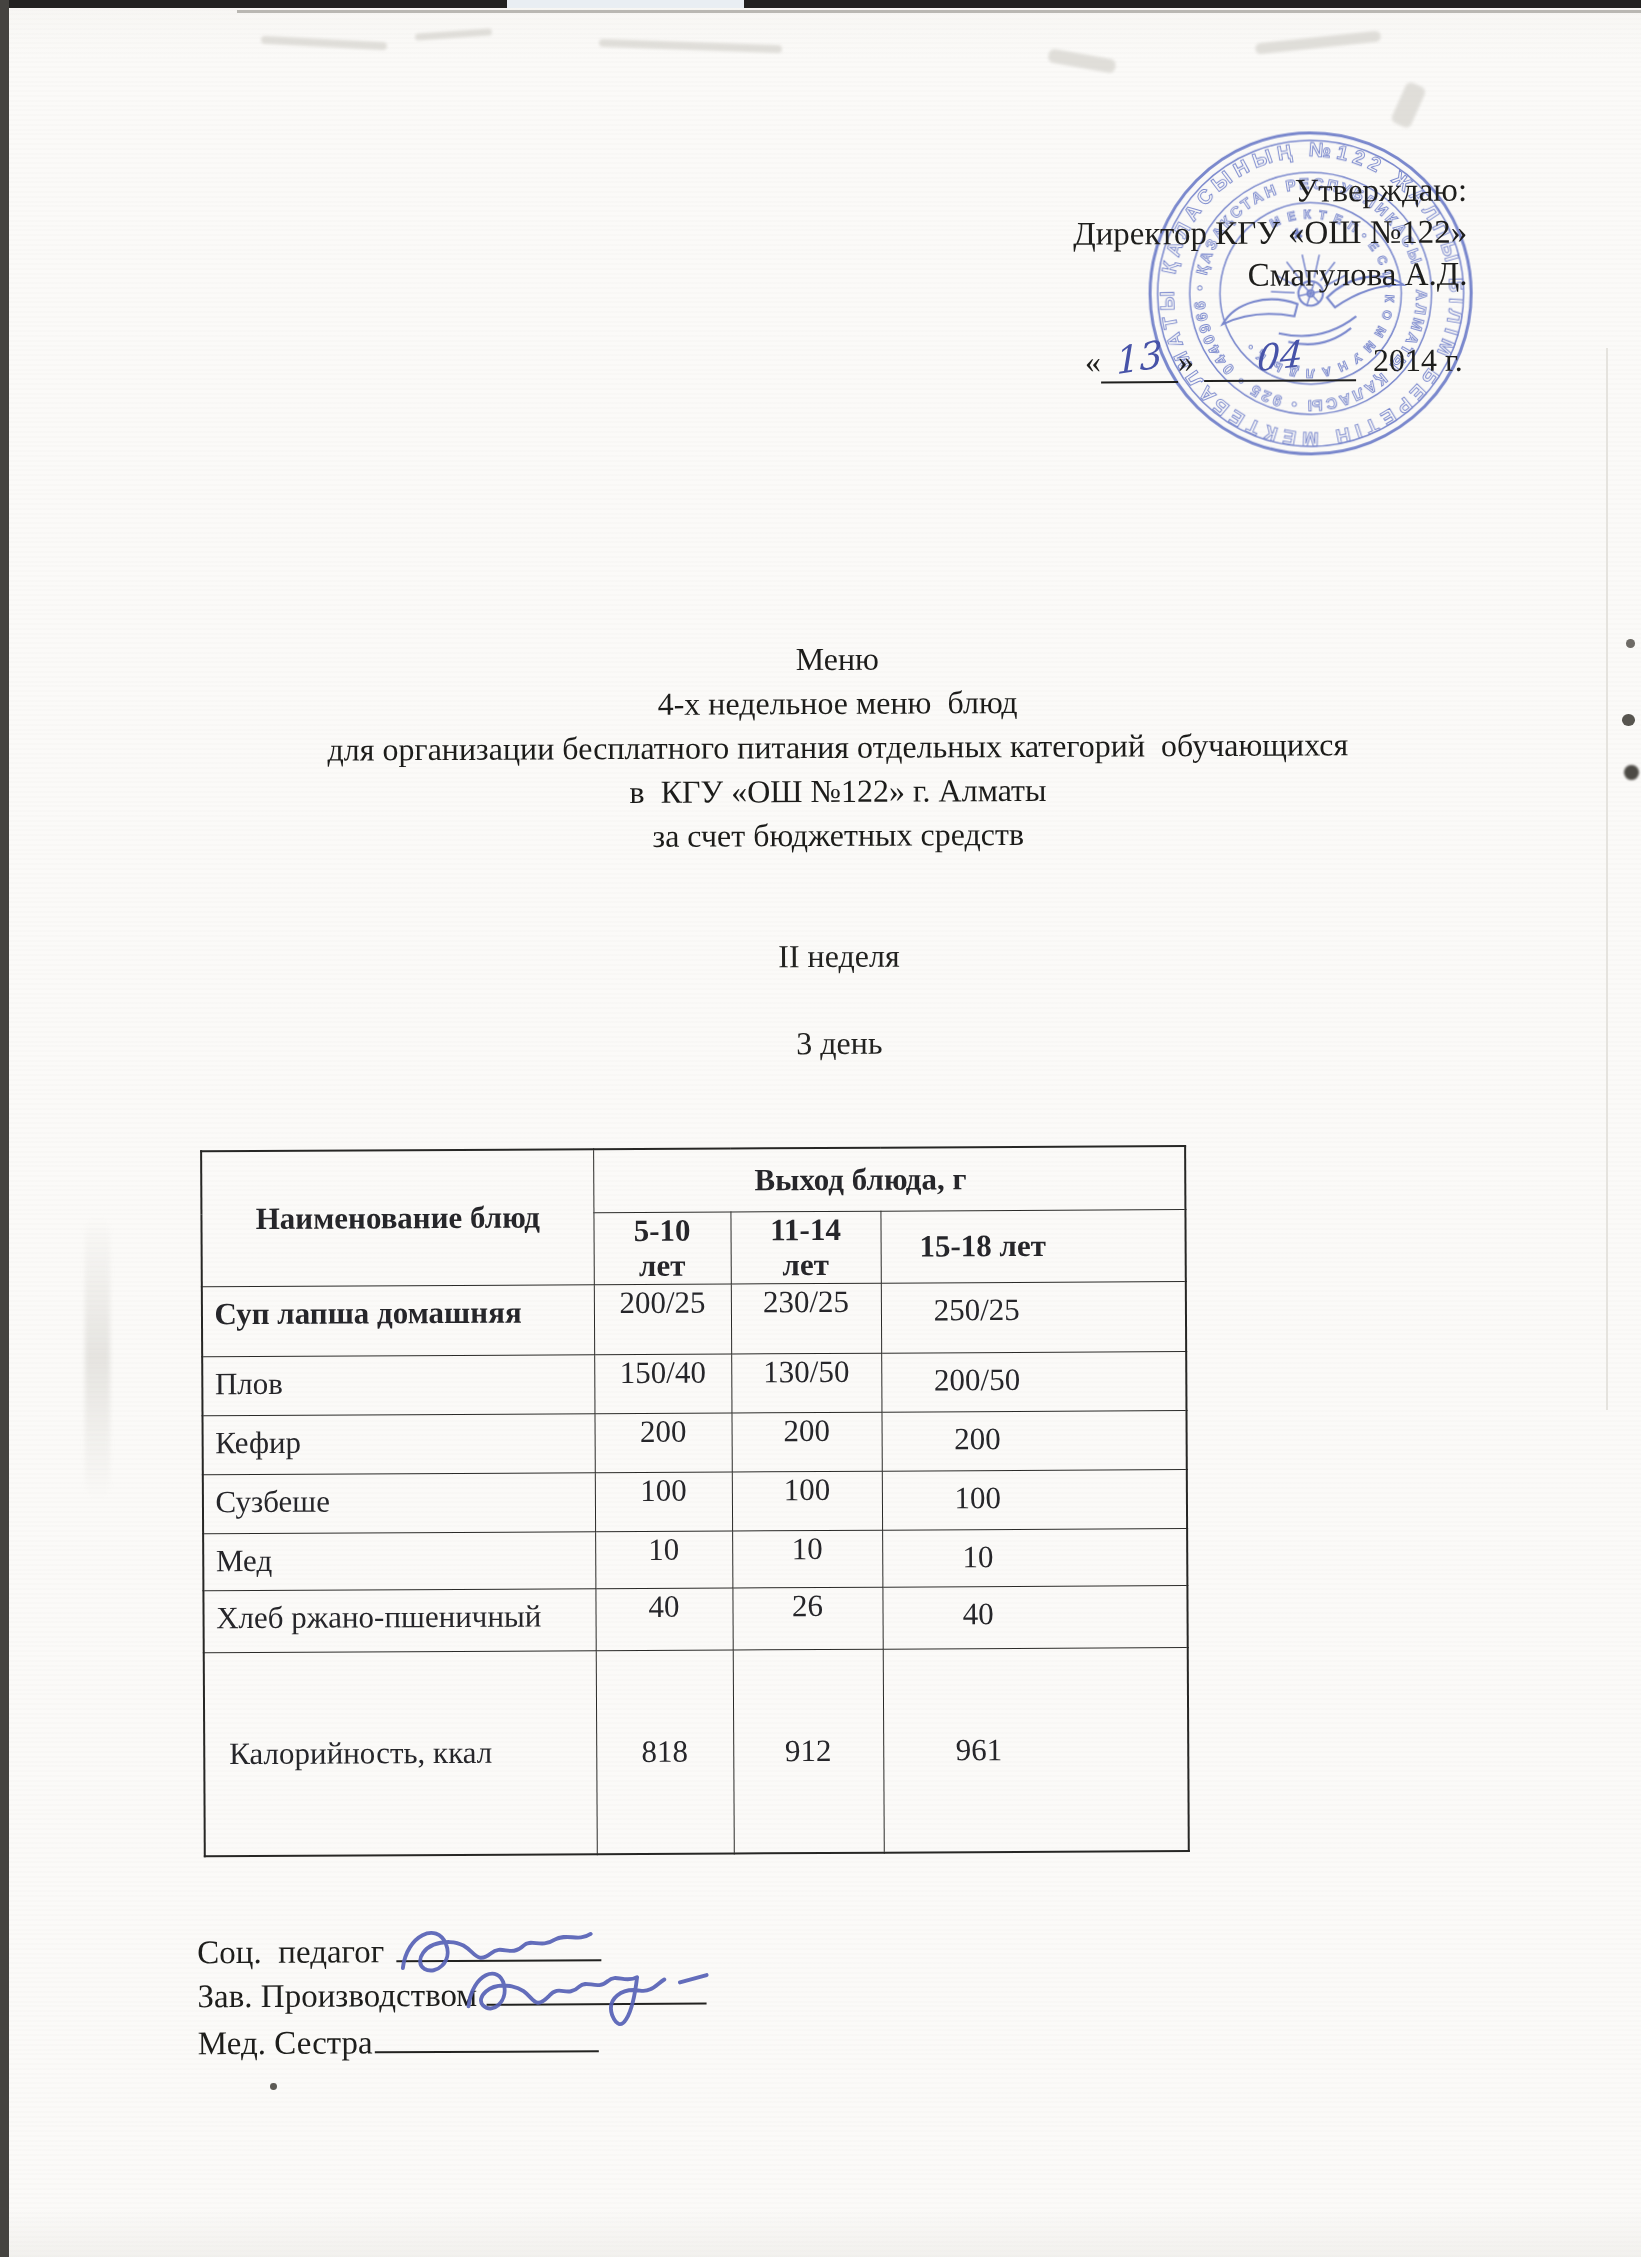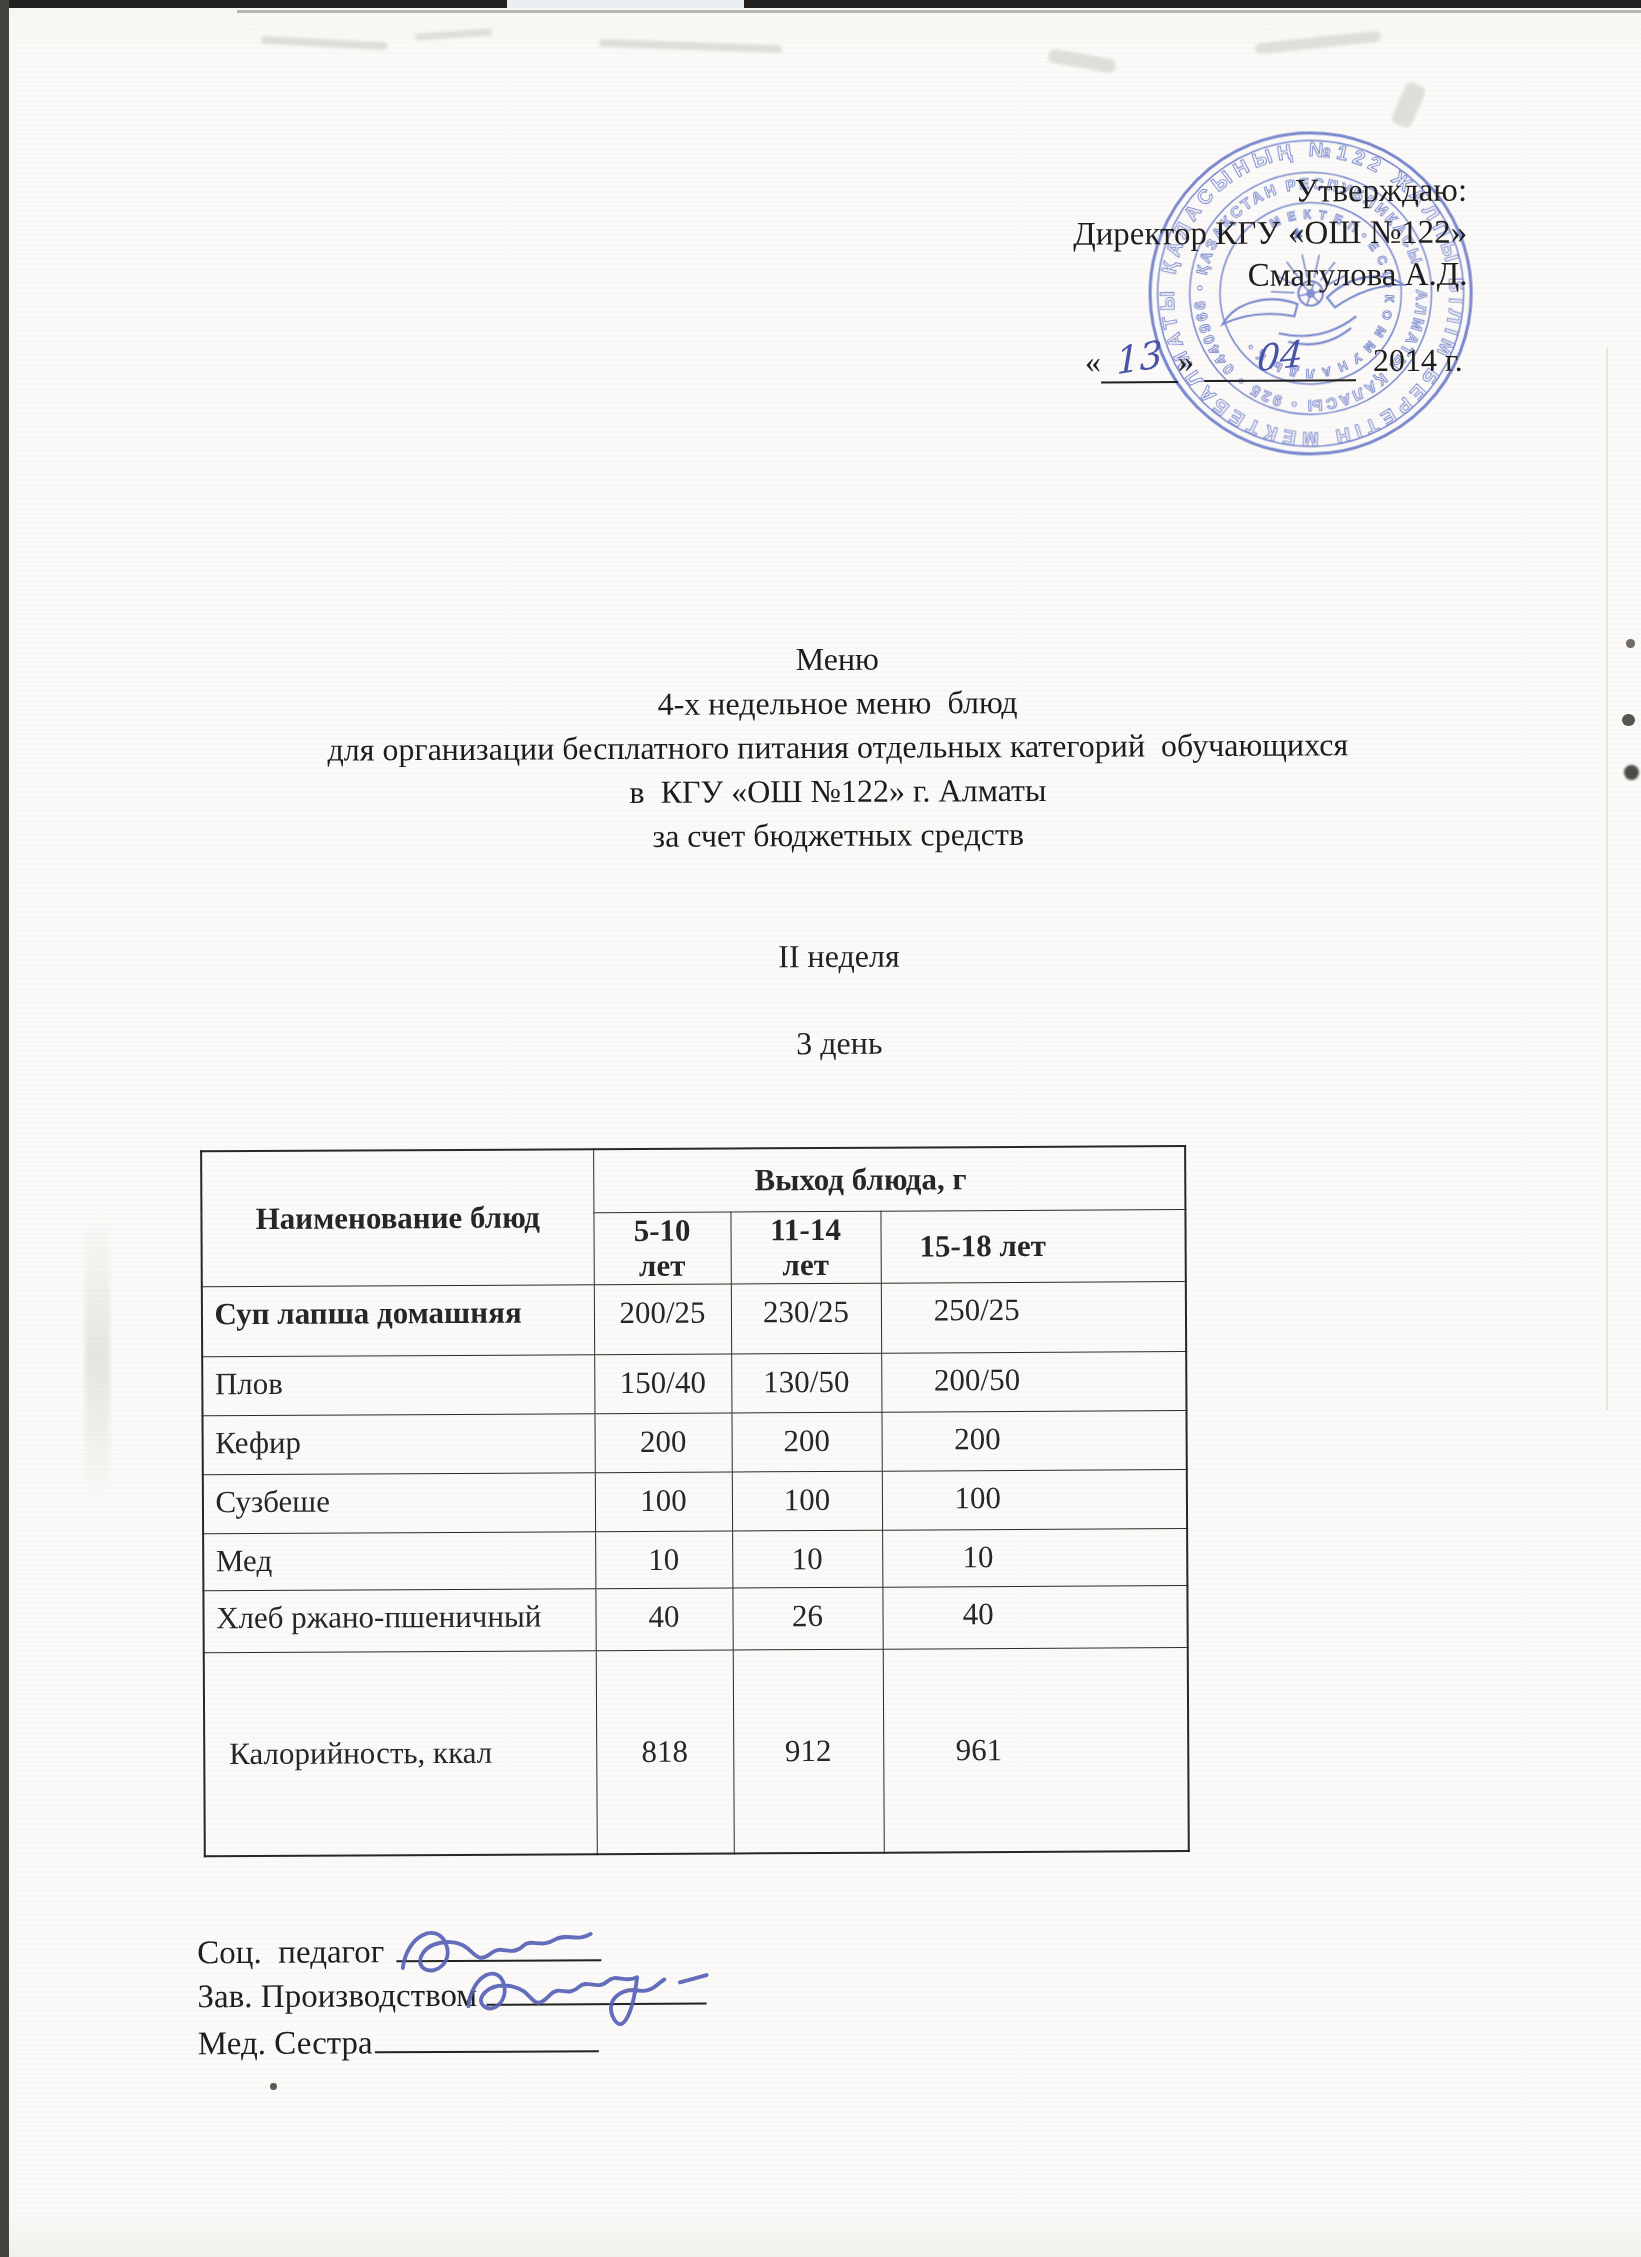--- a/index.html
+++ b/index.html
@@ -69,21 +69,21 @@
   table.menu{position:absolute;left:200px;top:1147px;width:984px;border-collapse:collapse;
     table-layout:fixed;border:2.9px solid #272725;font-size:31px;color:#26262a;}
   table.menu td{border:1.9px solid #2b2b29;line-height:1.15;}
   .tr-h1{height:63px;} .tr-h2{height:72px;} .tr-r0{height:70px;}
   .tr-r1,.tr-r2,.tr-r3{height:59px;} .tr-r4{height:57px;} .tr-r5{height:62px;} .tr-r6{height:204px;}
   td.h-name{font-weight:bold;text-align:center;vertical-align:middle;}
   td.h-group{font-weight:bold;text-align:center;vertical-align:middle;padding-right:58px;}
   td.h-age{font-weight:bold;text-align:center;vertical-align:middle;padding:0 13.5px;}
   td.h-age3{padding-right:114px;}
   td.c-name{text-align:left;vertical-align:top;padding:9.7px 5.8px 0 11.6px;}
-  td.c-val{text-align:center;vertical-align:top;padding-top:10px;}
+  td.c-val{text-align:center;vertical-align:top;padding-top:0;}
   td.c-val3{text-align:center;vertical-align:top;padding-top:9.7px;padding-right:114px;}
   tr.tr-r0 td.c-name{font-weight:bold;}
   tr.tr-r6 td{vertical-align:middle;padding-top:0;}
   tr.tr-r6 td.c-name{padding-left:24px;}
 
   
   .sig-row{position:absolute;left:193px;font-size:33px;color:#1e1e1c;white-space:nowrap;}
   .sr1{top:1931px;} .sr2{top:1975px;} .sr3{top:2022px;}
   .sig-line{display:inline-block;border-bottom:2.4px solid #222220;}
   .sl1{width:205px;margin-left:11.6px;}

